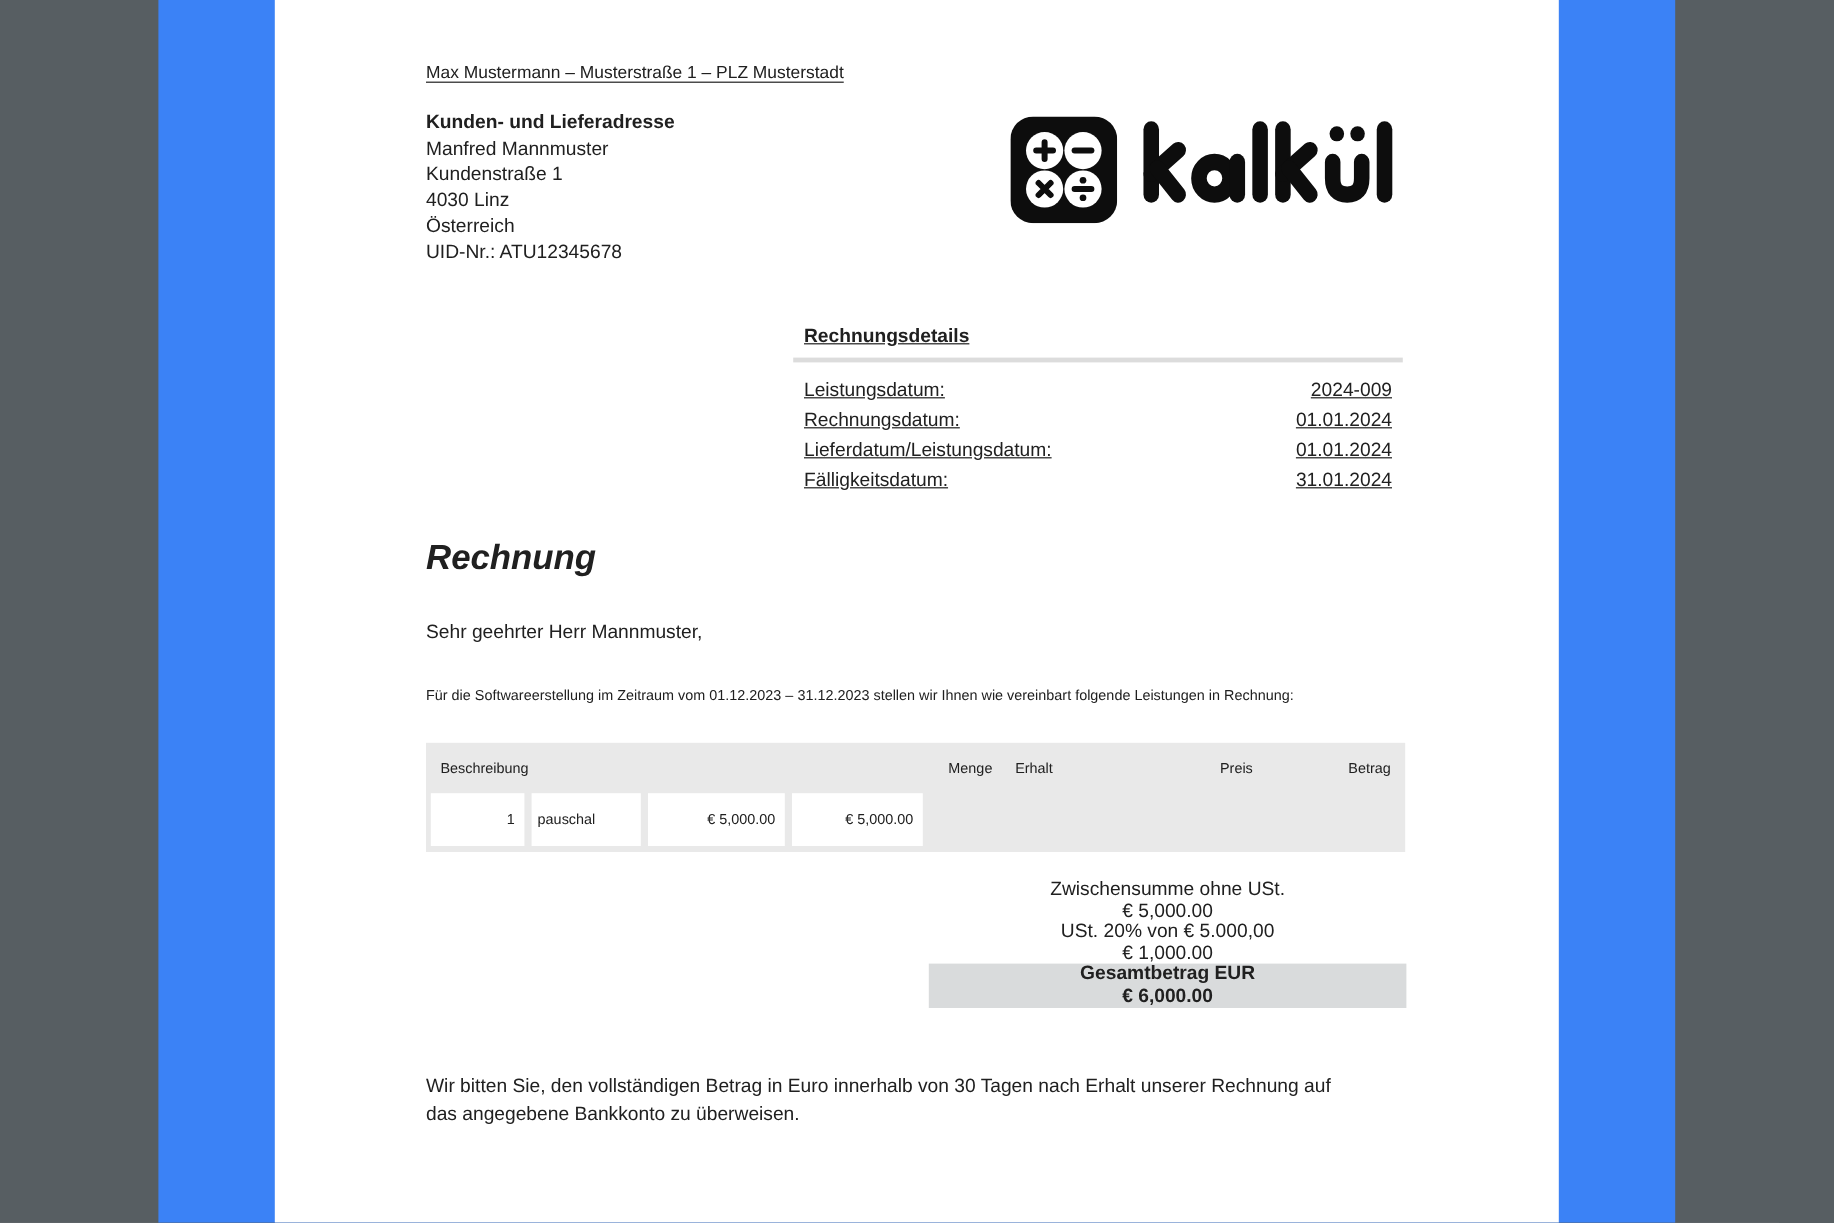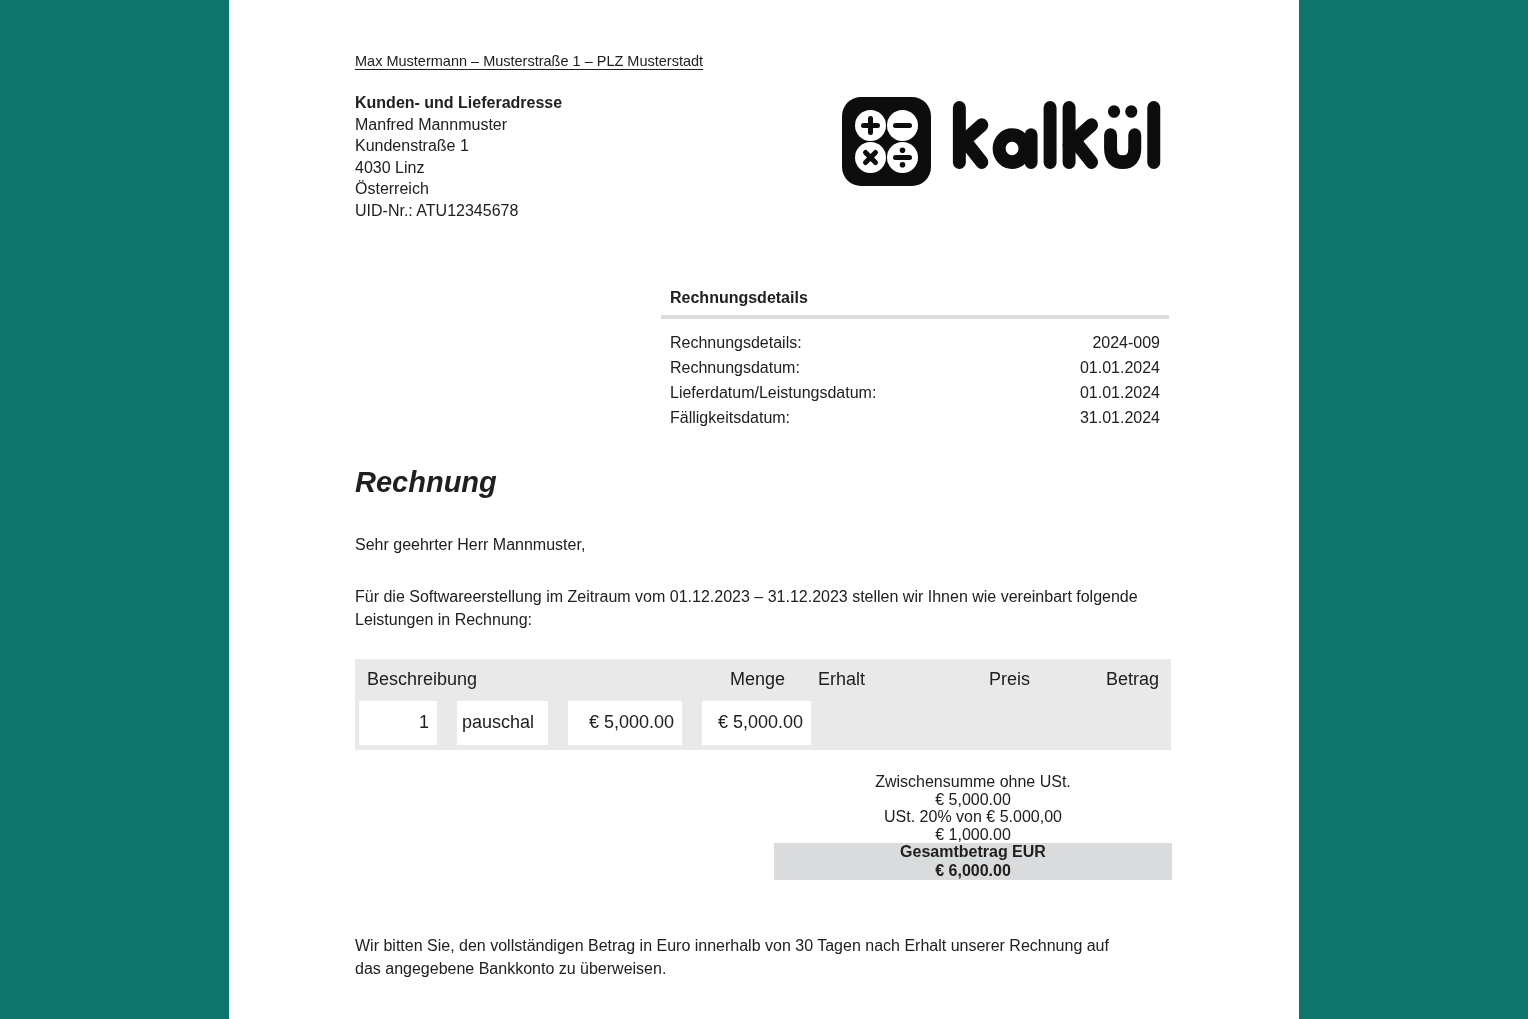--- a/index.html
+++ b/index.html
@@ -1,41 +1,41 @@
 <!DOCTYPE html>
 <html><head>
 <meta charset="utf-8">
 <style>
   * { margin:0; padding:0; box-sizing:border-box; }
   html,body { background:#575e62; }
   body { font-family:"Liberation Sans","DejaVu Sans",sans-serif; color:#202020; }
-  .canvas { width:1528px; height:1019px; margin:0 auto; background:#0f766e; overflow:hidden; position:relative; }
+  .canvas { width:1264px; height:1019px; margin:0 auto; background:#3b82f6; overflow:hidden; position:relative; }
   .page { width:1070px; height:1019px; margin:0 auto; background:#ffffff; position:relative; }
   .content { padding:0 128px 0 126px; }
 
   .sender { padding-top:52px; font-size:14.5px; line-height:19px; text-decoration:underline; text-underline-offset:3px; }
 
   .recipient { margin-top:21px; font-size:16px; line-height:21.6px; }
   .recipient-heading { font-weight:700; }
 
   .logo { position:absolute; top:97px; left:613px; display:flex; align-items:flex-start; gap:18px; }
   .sr-only { position:absolute; width:1px; height:1px; overflow:hidden; clip:rect(0 0 0 0); white-space:nowrap; }
 
-  .details { margin-top:66px; margin-left:306px; width:508px; font-size:16px; }
+  .details { margin-top:49px; margin-left:306px; width:508px; font-size:16px;text-decoration:underline; }
   .details-title { font-weight:700; line-height:20px; padding-left:9px; }
   .details-rule { margin-top:7px; height:4px; background:#dcdcdc; }
   .details-rows { margin-top:11px; }
   .details-row { display:flex; justify-content:space-between; line-height:25.3px; padding:0 9px; }
 
   .doc-title { margin-top:34px; font-size:29px; font-weight:700; line-height:34px;font-style:italic; }
   .salutation { margin-top:35px; font-size:16px; line-height:22px; }
-  .intro { margin-top:29px; font-size:16px; line-height:23px; }
+  .intro { margin-top:29px; font-size:12px; line-height:23px; }
 
   .items { margin-top:28px; background:#e9e9e9; padding:0 4px 5px 4px; }
-  .items-header, .items-row { display:flex; gap:20px; font-size:18px; }
+  .items-header, .items-row { display:flex; gap:6px; font-size:12px; }
   .items-header { height:42px; }
   .items-header .cell { background:transparent; }
   .cell { display:flex; align-items:center; }
   .items-row .cell { background:#ffffff; height:44px; }
   .col-desc { flex:1; padding-left:8px; margin-right:6px; justify-content:flex-start; }
   .col-qty { width:78px; padding-right:8px; justify-content:flex-end; }
   .col-unit { width:91px; padding-left:5px; justify-content:flex-start; }
   .col-price { width:114px; padding-right:8px; justify-content:flex-end; }
   .col-total { width:109px; padding-right:8px; justify-content:flex-end; }
 
@@ -98,21 +98,21 @@
         <div>4030 Linz</div>
         <div>Österreich</div>
         <div>UID-Nr.: ATU12345678</div>
       </div>
 
       <div class="details">
         <div class="details-title">Rechnungsdetails</div>
         <div class="details-rule"></div>
         <div class="details-rows">
           <div class="details-row">
-            <span>Rechnungsdetails:</span>
+            <span>Leistungsdatum:</span>
             <span>2024-009</span>
           </div>
           <div class="details-row">
             <span>Rechnungsdatum:</span>
             <span>01.01.2024</span>
           </div>
           <div class="details-row">
             <span>Lieferdatum/Leistungsdatum:</span>
             <span>01.01.2024</span>
           </div>

